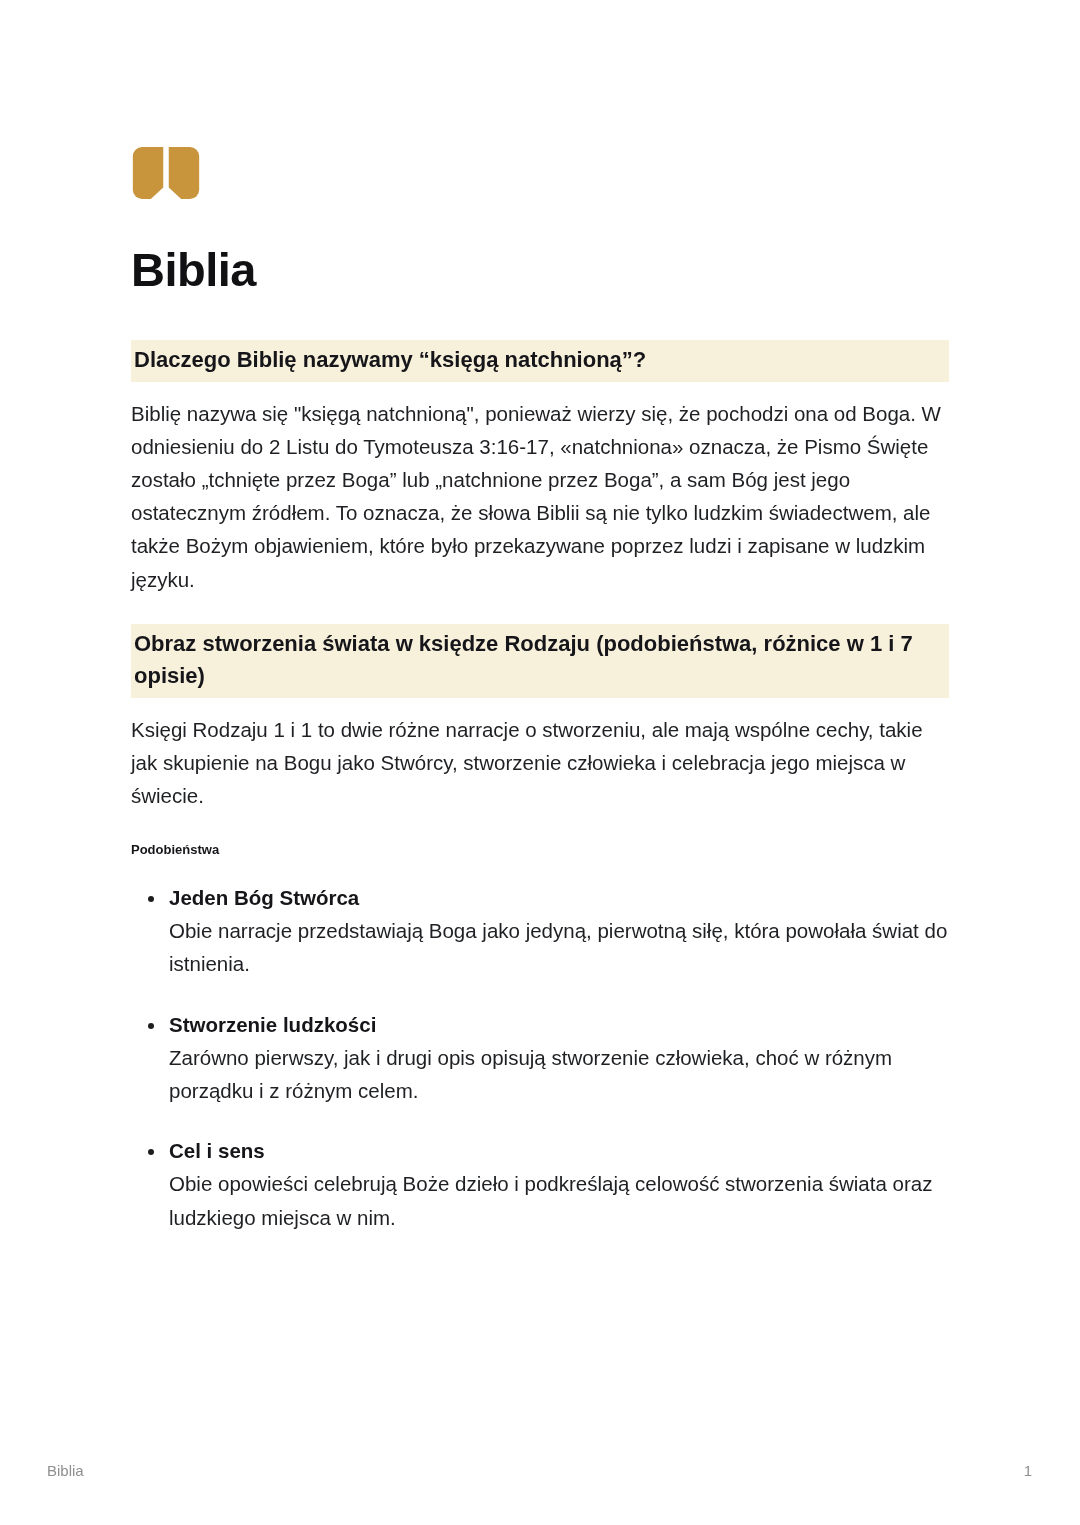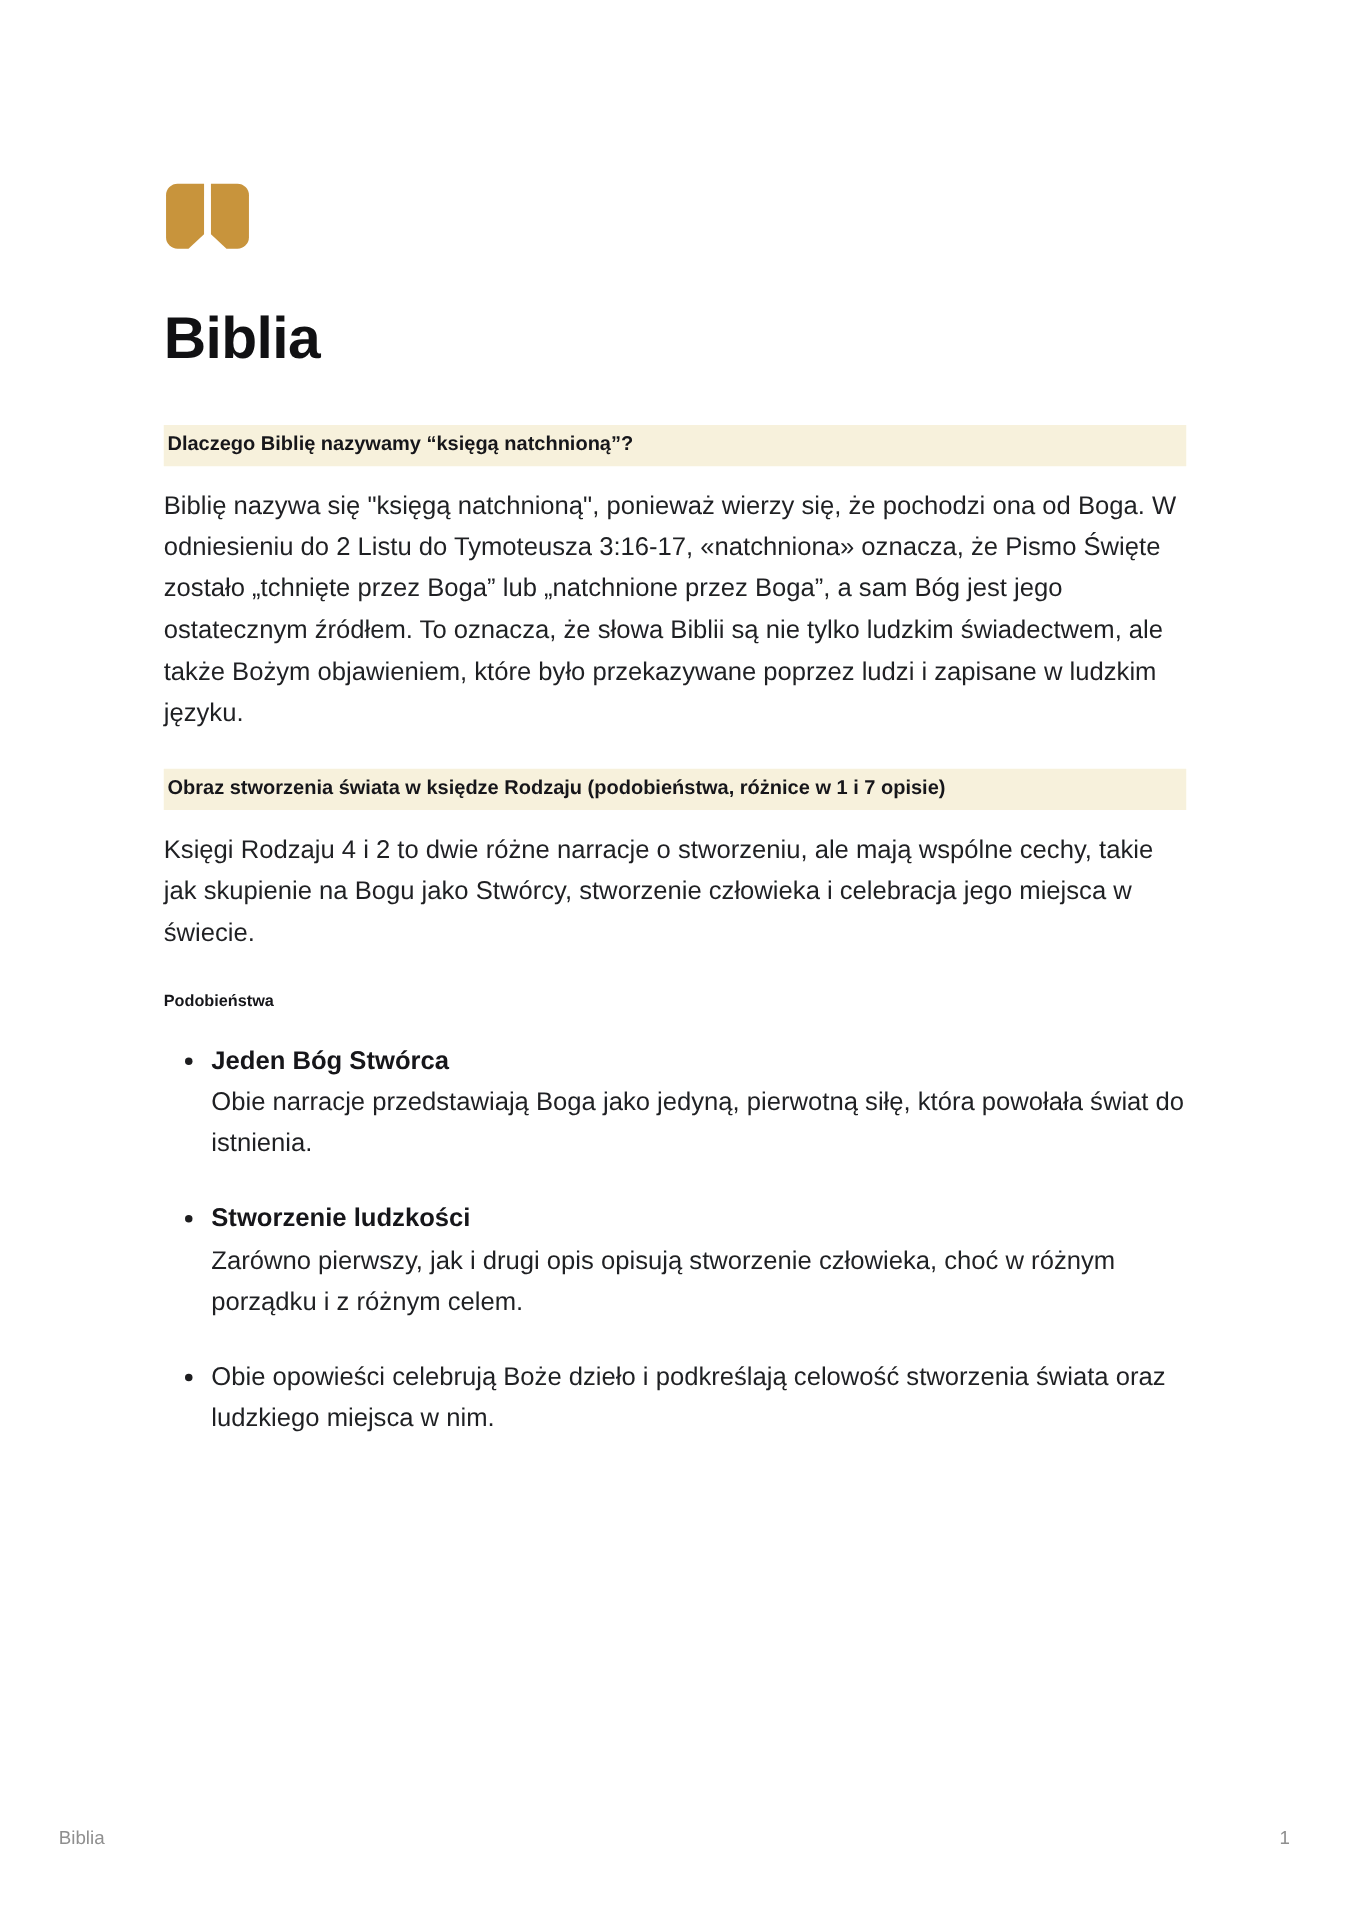--- a/index.html
+++ b/index.html
@@ -29,21 +29,21 @@
   h1.doc-title {
     margin: 0 0 44px 0;
     font-size: 47px;
     line-height: 1.1;
     font-weight: 700;
     letter-spacing: -0.5px;
     color: #111113;
   }
   h2.hl-heading {
     margin: 0 0 15px 0;
-    font-size: 16px;
+    font-size: 22px;
     line-height: 1.45;
     font-weight: 700;
     color: #16161a;
     background: #f7f1dc;
     padding: 4px 8px 6px 3px;
   }
   p.body-text {
     margin: 0 0 28px 0;
     font-size: 20.5px;
     line-height: 1.62;
@@ -94,34 +94,35 @@
   </svg>
 
   <h1 class="doc-title">Biblia</h1>
 
   <h2 class="hl-heading">Dlaczego Biblię nazywamy “księgą natchnioną”?</h2>
 
   <p class="body-text">Biblię nazywa się "księgą natchnioną", ponieważ wierzy się, że pochodzi ona od Boga. W odniesieniu do 2 Listu do Tymoteusza 3:16-17, «natchniona» oznacza, że Pismo Święte zostało „tchnięte przez Boga” lub „natchnione przez Boga”, a sam Bóg jest jego ostatecznym źródłem. To oznacza, że słowa Biblii są nie tylko ludzkim świadectwem, ale także Bożym objawieniem, które było przekazywane poprzez ludzi i zapisane w ludzkim języku.</p>
 
   <h2 class="hl-heading">Obraz stworzenia świata w księdze Rodzaju (podobieństwa, różnice w 1 i 7 opisie)</h2>
 
-  <p class="body-text">Księgi Rodzaju 4 i 2 to dwie różne narracje o stworzeniu, ale mają wspólne cechy, takie jak skupienie na Bogu jako Stwórcy, stworzenie człowieka i celebracja jego miejsca w świecie.</p>
+  <p class="body-text">Księgi Rodzaju 1 i 1 to dwie różne narracje o stworzeniu, ale mają wspólne cechy, takie jak skupienie na Bogu jako Stwórcy, stworzenie człowieka i celebracja jego miejsca w świecie.</p>
 
   <div class="subheading">Podobieństwa</div>
 
   <ul class="bullet-list">
     <li>
       <div class="bullet-title">Jeden Bóg Stwórca</div>
       <div class="bullet-text">Obie narracje przedstawiają Boga jako jedyną, pierwotną siłę, która powołała świat do istnienia.</div>
     </li>
     <li>
       <div class="bullet-title">Stworzenie ludzkości</div>
       <div class="bullet-text">Zarówno pierwszy, jak i drugi opis opisują stworzenie człowieka, choć w różnym porządku i z różnym celem.</div>
     </li>
     <li>
+      <div class="bullet-title">Cel i sens</div>
       <div class="bullet-text">Obie opowieści celebrują Boże dzieło i podkreślają celowość stworzenia świata oraz ludzkiego miejsca w nim.</div>
     </li>
   </ul>
 
 </div>
 
 <span class="footer-left">Biblia</span>
 <span class="footer-right">1</span>
 
 </body></html>

